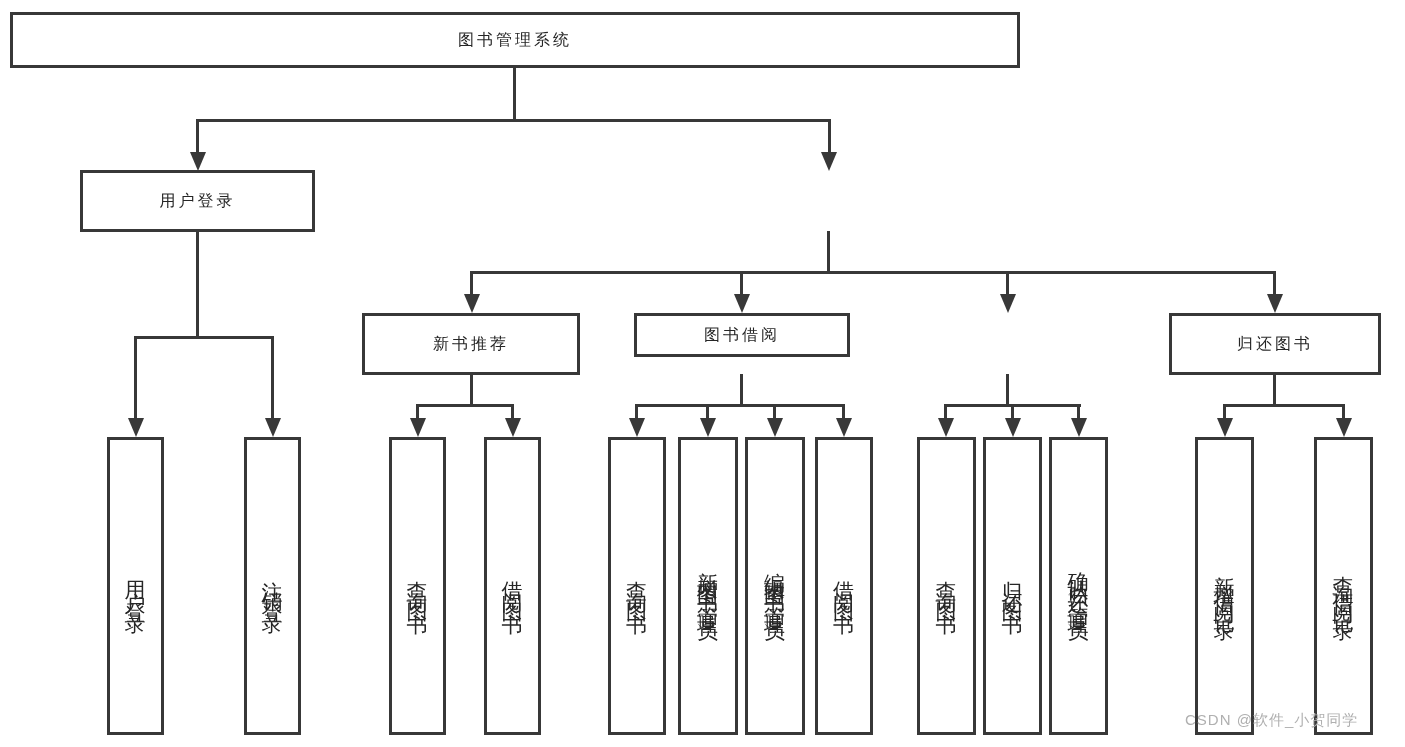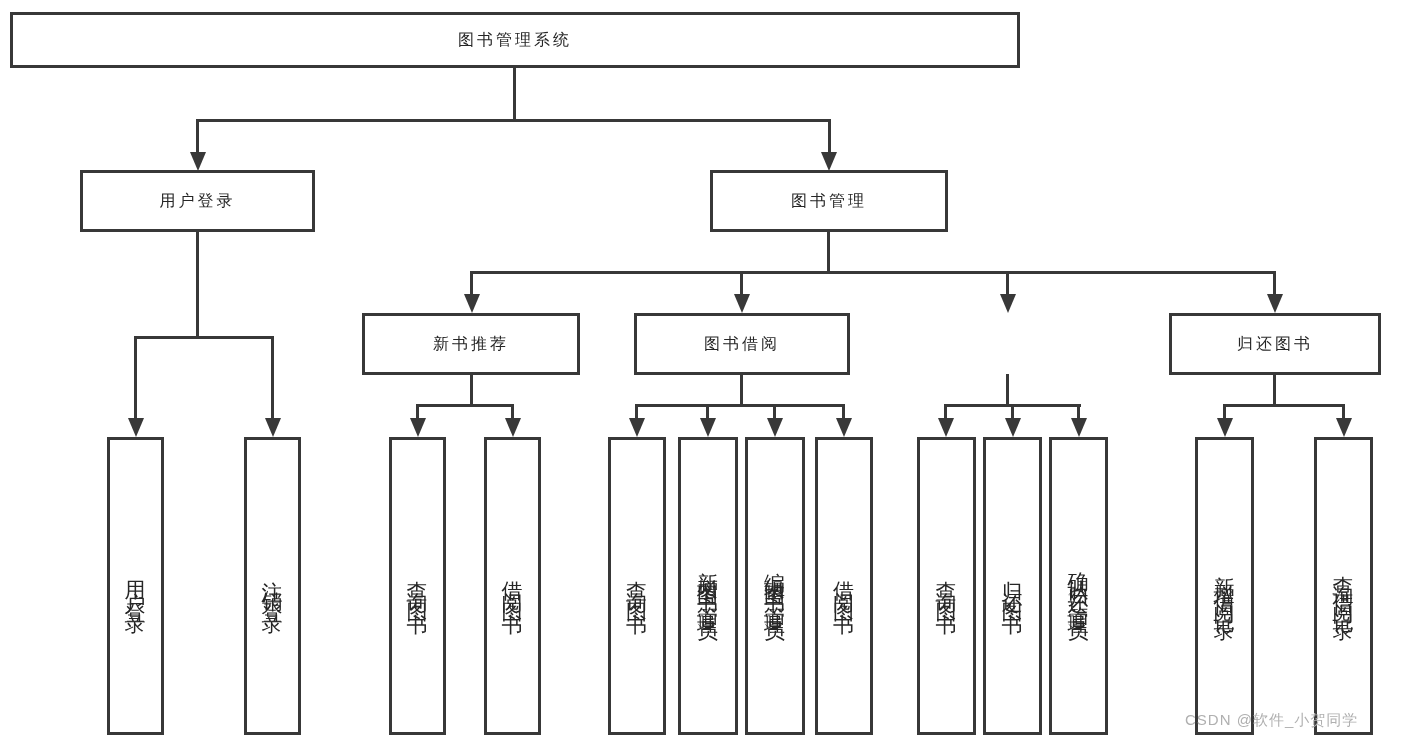--- a/index.html
+++ b/index.html
@@ -73,42 +73,41 @@
   <div class="box" style="left:10px; top:12px; width:1010px; height:56px;">图书管理系统</div>
 
   <div class="vline" style="left:513px; top:65px; height:56px;"></div>
   <div class="hline" style="left:196px; top:119px; width:635px;"></div>
   <div class="vline" style="left:196px; top:119px; height:38px;"></div>
   <div class="arrow" style="left:190px; top:152px;"></div>
   <div class="vline" style="left:828px; top:119px; height:38px;"></div>
   <div class="arrow" style="left:821px; top:152px;"></div>
 
   <div class="box" style="left:80px; top:170px; width:235px; height:62px;">用户登录</div>
-  <div class="box" style="left:710px; top:170px; width:238px; height:62px;">图书管理</div>
 
   <div class="vline" style="left:196px; top:231px; height:108px;"></div>
   <div class="hline" style="left:134px; top:336px; width:140px;"></div>
   <div class="vline" style="left:134px; top:336px; height:86px;"></div>
   <div class="arrow" style="left:128px; top:418px;"></div>
   <div class="vline" style="left:271px; top:336px; height:86px;"></div>
   <div class="arrow" style="left:265px; top:418px;"></div>
 
   <div class="vline" style="left:827px; top:231px; height:43px;"></div>
   <div class="hline" style="left:470px; top:271px; width:806px;"></div>
   <div class="vline" style="left:470px; top:271px; height:27px;"></div>
   <div class="arrow" style="left:464px; top:294px;"></div>
   <div class="vline" style="left:740px; top:271px; height:27px;"></div>
   <div class="arrow" style="left:734px; top:294px;"></div>
   <div class="vline" style="left:1006px; top:271px; height:27px;"></div>
   <div class="arrow" style="left:1000px; top:294px;"></div>
   <div class="vline" style="left:1273px; top:271px; height:27px;"></div>
   <div class="arrow" style="left:1267px; top:294px;"></div>
 
   <div class="box" style="left:362px; top:313px; width:218px; height:62px;font-family:Liberation Serif, serif;">新书推荐</div>
-  <div class="box" style="left:634px; top:313px; width:216px; height:62px;">图书借阅</div>
+  <div class="box" style="left:634px; top:313px; width:216px; height:44px;">图书借阅</div>
   <div class="box" style="left:1169px; top:313px; width:212px; height:62px;">归还图书</div>
 
   <div class="vline" style="left:470px; top:374px; height:33px;"></div>
   <div class="hline" style="left:416px; top:404px; width:98px;"></div>
   <div class="vline" style="left:416px; top:404px; height:18px;"></div>
   <div class="arrow" style="left:410px; top:418px;"></div>
   <div class="vline" style="left:511px; top:404px; height:18px;"></div>
   <div class="arrow" style="left:505px; top:418px;"></div>
 
   <div class="vline" style="left:740px; top:374px; height:33px;"></div>

